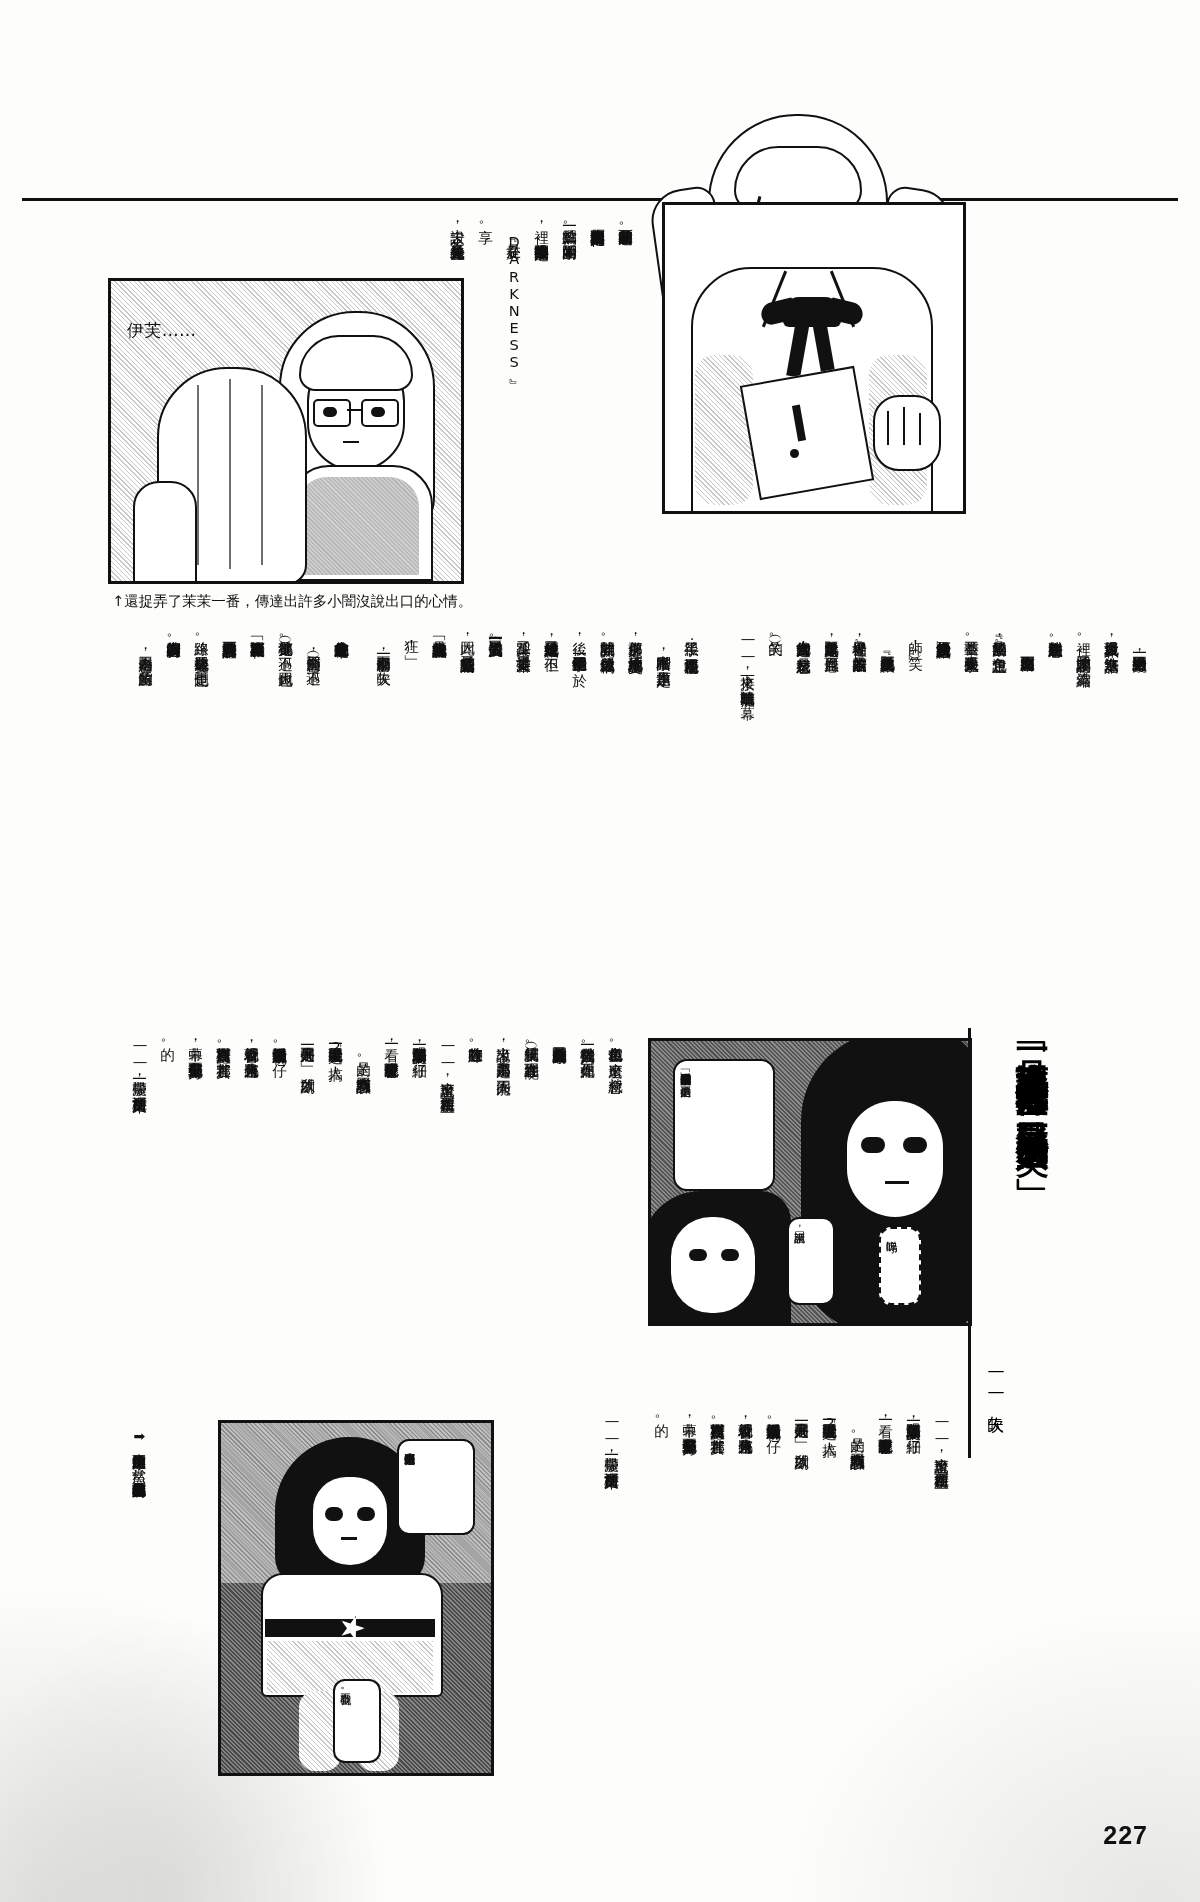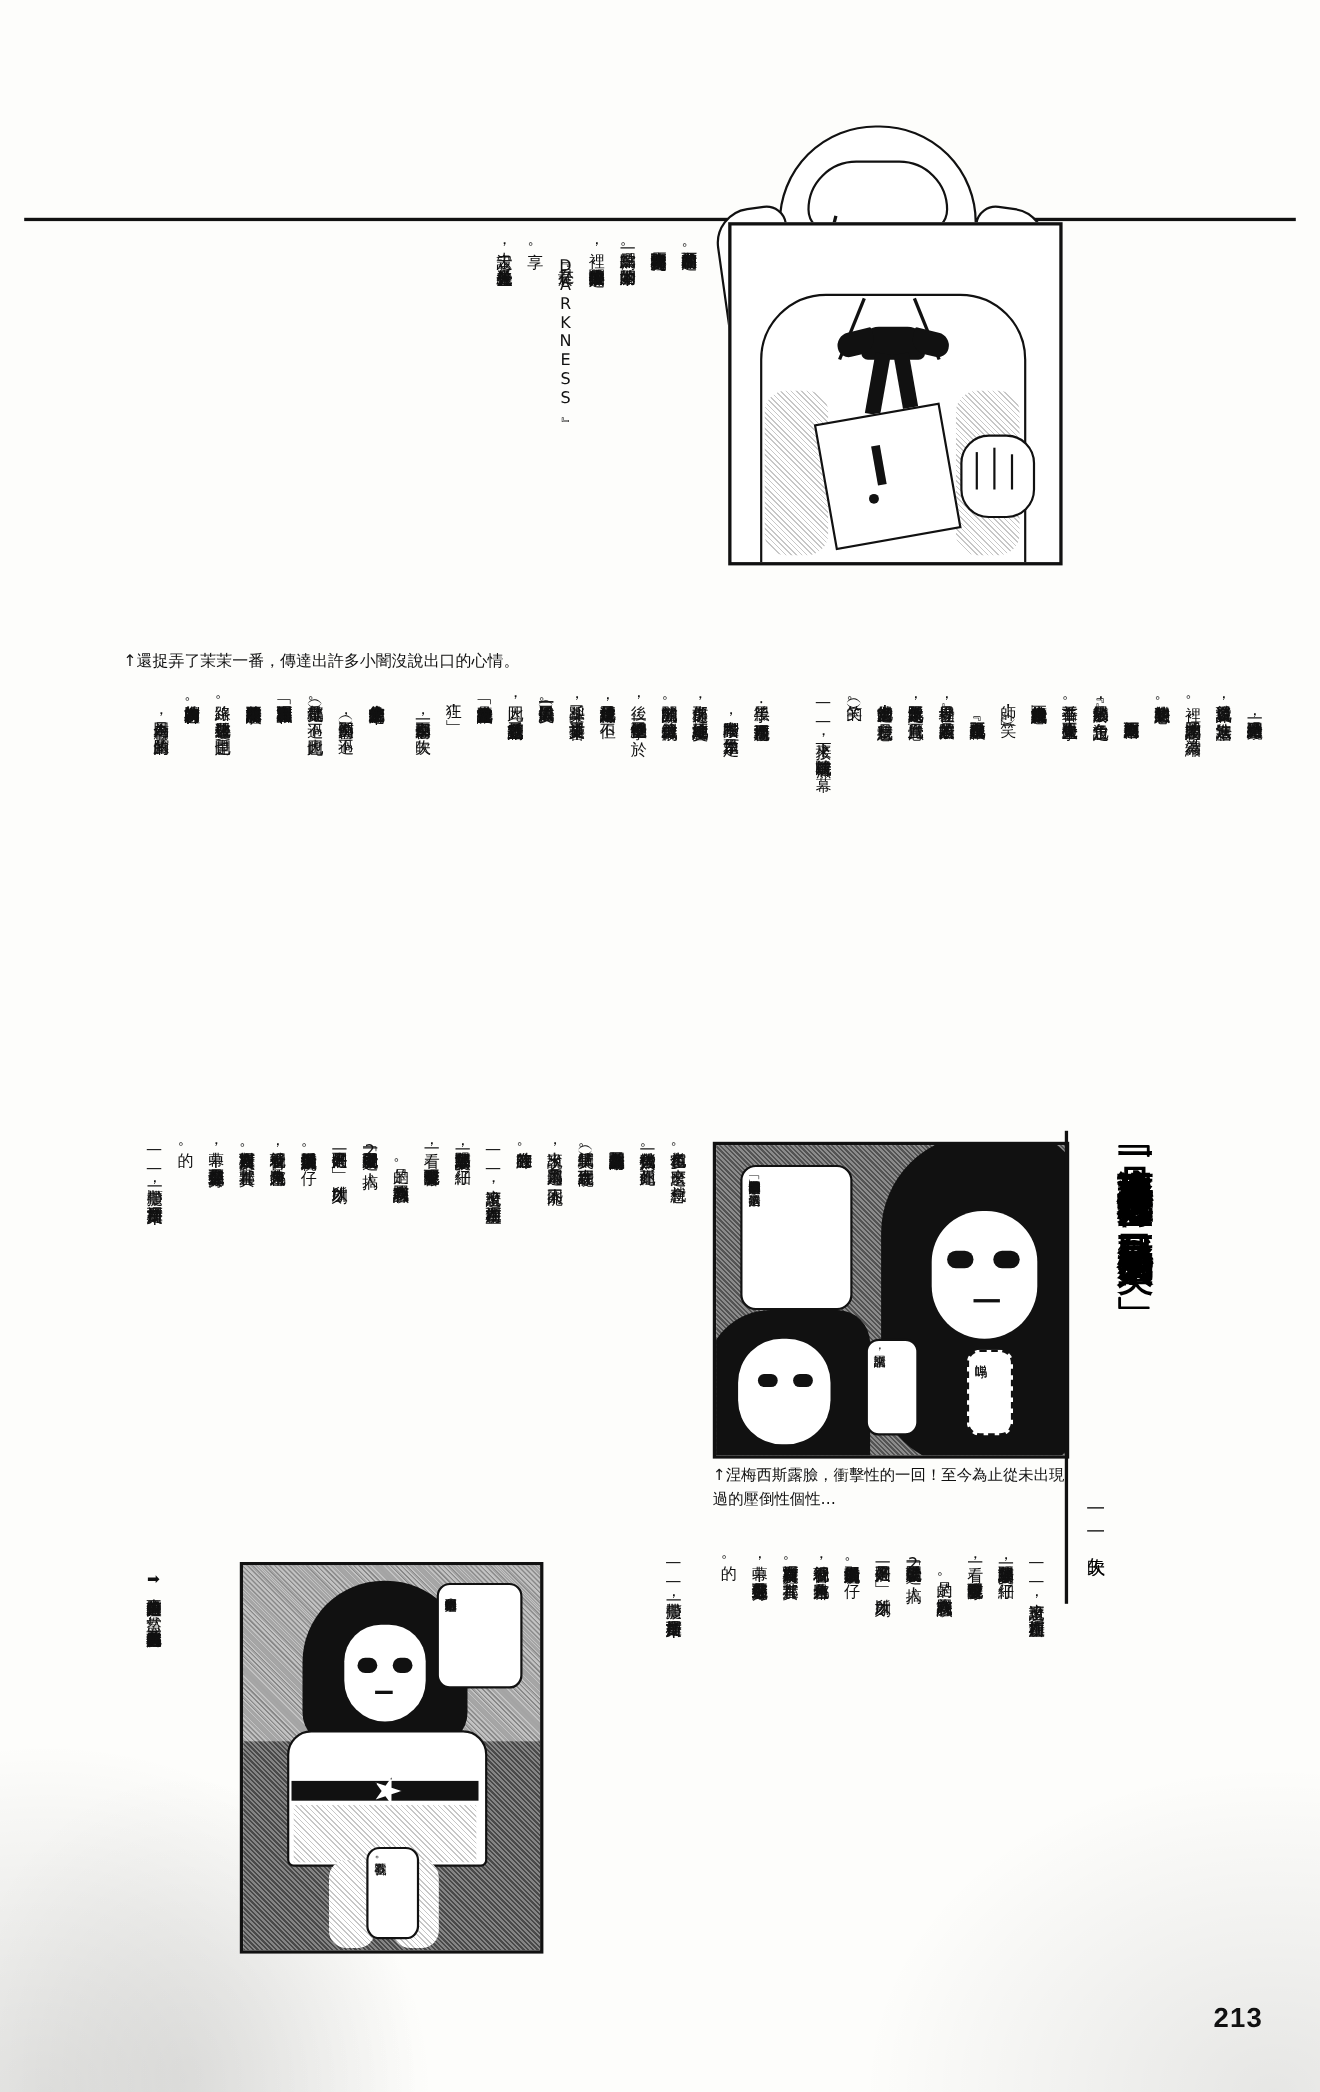--- a/index.html
+++ b/index.html
@@ -290,20 +290,47 @@
     <div style="position:absolute;left:84px;top:170px;width:112px;height:112px;background:#fff;border:2px solid #111;transform:rotate(-10deg);"></div>
     <div class="ink" style="left:130px;top:200px;width:8px;height:36px;transform:rotate(-10deg);"></div>
     <div class="ink" style="left:125px;top:244px;width:9px;height:9px;border-radius:5px;"></div>
 
     <div class="sketch" style="left:208px;top:190px;width:64px;height:72px;border-radius:26px;background:#fff;"></div>
     <div class="ink" style="left:222px;top:206px;width:2.4px;height:34px;"></div>
     <div class="ink" style="left:238px;top:202px;width:2.4px;height:38px;"></div>
     <div class="ink" style="left:254px;top:208px;width:2.4px;height:32px;"></div>
   </div>
 
+  <div class="panel-ifu">
+    <div class="screentone-light" style="left:0;top:0;width:100%;height:100%;"></div>
+
+    <div class="hair" style="left:168px;top:30px;width:152px;height:228px;border-radius:76px 76px 46px 46px;"></div>
+    <div class="sketch" style="left:196px;top:74px;width:94px;height:112px;border-radius:46px 46px 48px 48px;background:#fff;"></div>
+    <div class="hair" style="left:188px;top:54px;width:110px;height:52px;border-radius:54px 54px 22px 22px;"></div>
+
+    <div class="sketch" style="left:202px;top:118px;width:34px;height:24px;border-radius:5px;background:#fff;"></div>
+    <div class="sketch" style="left:250px;top:118px;width:34px;height:24px;border-radius:5px;background:#fff;"></div>
+    <div class="ink" style="left:236px;top:128px;width:14px;height:2px;"></div>
+    <div class="ink" style="left:212px;top:126px;width:14px;height:10px;border-radius:6px;"></div>
+    <div class="ink" style="left:260px;top:126px;width:14px;height:10px;border-radius:6px;"></div>
+    <div class="ink" style="left:232px;top:160px;width:16px;height:2px;"></div>
+
+    <div class="sketch" style="left:178px;top:184px;width:140px;height:112px;border-radius:40px 40px 0 0;background:#fff;"></div>
+    <div class="screentone-dark" style="left:186px;top:196px;width:122px;height:98px;border-radius:30px 30px 0 0;opacity:.35;"></div>
+
+    <div class="hair" style="left:46px;top:86px;width:146px;height:214px;border-radius:70px 70px 20px 20px;"></div>
+    <div class="ink" style="left:86px;top:104px;width:2px;height:180px;opacity:.6;"></div>
+    <div class="ink" style="left:118px;top:98px;width:2px;height:190px;opacity:.6;"></div>
+    <div class="ink" style="left:150px;top:104px;width:2px;height:180px;opacity:.6;"></div>
+    <div class="sketch" style="left:22px;top:200px;width:60px;height:100px;border-radius:26px 26px 0 0;background:#fff;"></div>
+
+    <div class="bubble-rect" style="left:14px;top:34px;width:86px;height:44px;border-radius:10px;border:none;background:transparent;">
+      <div class="bub-text" style="writing-mode:horizontal-tb;font-size:17px;letter-spacing:0.02em;">伊芙……</div>
+    </div>
+  </div>
 
   <div class="panel-ifu-caption">↑還捉弄了茉茉一番，傳達出許多小闇沒說出口的心情。</div>
 
   <div class="panel-mid">
     <div class="screentone-dark" style="left:0;top:0;width:100%;height:100%;opacity:.85;"></div>
 
     <div class="ink" style="left:150px;top:-10px;width:180px;height:300px;border-radius:90px 50px 40px 70px;"></div>
     <div style="position:absolute;left:196px;top:60px;width:96px;height:116px;background:#fff;border-radius:48px 48px 50px 50px;"></div>
     <div class="ink" style="left:210px;top:96px;width:24px;height:16px;border-radius:10px;"></div>
     <div class="ink" style="left:252px;top:96px;width:24px;height:16px;border-radius:10px;"></div>
@@ -317,21 +344,20 @@
     <div class="bubble-rect" style="left:22px;top:18px;width:98px;height:128px;border-radius:14px;">
       <div class="bub-text">你們在夏季慶典時穿的這種名叫「浴衣」的服裝…還挺不錯的。</div>
     </div>
     <div class="bubble-rect" style="left:136px;top:176px;width:44px;height:84px;border-radius:12px;">
       <div class="bub-text">話說回來，</div>
     </div>
     <div class="bubble-rect" style="left:228px;top:186px;width:38px;height:74px;border-radius:12px;border-style:dashed;">
       <div class="bub-text">呼嗚嗚…</div>
     </div>
   </div>
-  <div class="panel-mid-caption">↑涅梅西斯露臉，衝擊性的一回！至今為止從未出現過的壓倒性個性…</div>
 
   <div class="headline-rule"></div>
   <div class="headline-box">
     <div class="headline">「一旦讓涅梅西斯變成超級虐待狂，就一口氣變成另一個人了（笑）。」</div>
     <div class="headline-attrib">——矢吹</div>
   </div>
 
   <div class="panel-bottom">
     <div class="screentone-dark" style="left:0;top:0;width:100%;height:100%;opacity:.9;"></div>
 
@@ -431,15 +457,15 @@
   <div class="col" style="left:846px;top:1412px;height:300px;">　是的。因為我想或許有讀</div>
   <div class="col" style="left:818px;top:1412px;height:300px;">者從一開始就發現了「這2人搞</div>
   <div class="col" style="left:790px;top:1412px;height:300px;">不好是同一個人？」，所以才刻</div>
   <div class="col" style="left:762px;top:1412px;height:300px;">意插入那個場景以混淆視聽。仔</div>
   <div class="col" style="left:734px;top:1412px;height:300px;">細看就會發現，連路人角色都只</div>
   <div class="col" style="left:706px;top:1412px;height:300px;">對涅梅西斯有反應。其實在那一</div>
   <div class="col" style="left:678px;top:1412px;height:300px;">幕中，芽亞是不存在於那個地方</div>
   <div class="col" style="left:650px;top:1412px;height:300px;">的。</div>
   <div class="col" style="left:600px;top:1412px;height:300px;">——順帶一提，涅梅西斯是茉茉</div>
 
-  <div class="page-number">213</div>
+  <div class="page-number">227</div>
 
 </div>
 
 </body></html>

